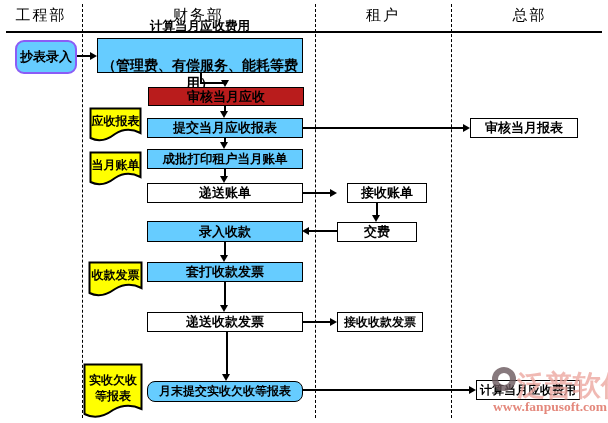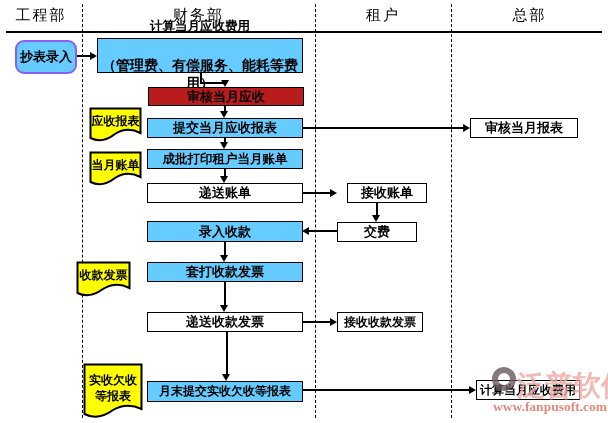--- a/index.html
+++ b/index.html
@@ -66,42 +66,42 @@
     <span style="font-size:12.5px;">计算当月应收费用</span>
     <span style="font-size:14px;">（管理费、有偿服务、能耗等费用）</span>
   </div>
   <div class="box green" style="left:148px;top:87px;width:156px;height:19px;">审核当月应收</div>
   <div class="box blue" style="left:147px;top:118px;width:156px;height:20px;">提交当月应收报表</div>
   <div class="box blue" style="left:147px;top:149px;width:156px;height:20px;font-size:12.5px;">成批打印租户当月账单</div>
   <div class="box plain" style="left:147px;top:183px;width:156px;height:20px;">递送账单</div>
   <div class="box blue" style="left:147px;top:221px;width:156px;height:21px;">录入收款</div>
   <div class="box blue" style="left:147px;top:262px;width:156px;height:20px;">套打收款发票</div>
   <div class="box plain" style="left:147px;top:312px;width:156px;height:20px;">递送收款发票</div>
-  <div class="box blue" style="left:147px;top:381px;width:156px;height:21px;font-size:12px;">月末提交实收欠收等报表</div>
+  <div class="box blue" style="left:147px;top:381px;width:156px;height:21px;font-size:12px;border-radius:8px;">月末提交实收欠收等报表</div>
 
   <div class="box plain" style="left:337px;top:183px;width:80px;height:20px;margin-left:10px;">接收账单</div>
   <div class="box plain" style="left:337px;top:222px;width:80px;height:20px;">交费</div>
   <div class="box plain" style="left:337px;top:312px;width:86px;height:20px;font-size:12px;">接收收款发票</div>
 
   <div class="box plain" style="left:470px;top:118px;width:108px;height:20px;">审核当月报表</div>
   <div class="box plain" style="left:476px;top:380px;width:104px;height:20px;font-size:12px;">计算当月应收费用</div>
 
   <div class="doc" style="left:89px;top:107px;width:53px;height:36px;">
     <svg width="53" height="36" viewBox="0 0 53 36">
       <path d="M1.5,1.5 H51.5 V26 Q38,19 26,27 Q13,37 1.5,31 Z" fill="#FFFF00" stroke="#000" stroke-width="2"></path>
     </svg>
     <div class="doc-label">应收报表</div>
   </div>
   <div class="doc" style="left:89px;top:151px;width:53px;height:36px;">
     <svg width="53" height="36" viewBox="0 0 53 36">
       <path d="M1.5,1.5 H51.5 V26 Q38,19 26,27 Q13,37 1.5,31 Z" fill="#FFFF00" stroke="#000" stroke-width="2"></path>
     </svg>
     <div class="doc-label">当月账单</div>
   </div>
-  <div class="doc" style="left:76px;top:261px;width:55px;height:37px;">
+  <div class="doc" style="left:88px;top:261px;width:55px;height:37px;">
     <svg width="55" height="37" viewBox="0 0 55 37">
       <path d="M1.5,1.5 H53.5 V27 Q40,20 27,28 Q13,38 1.5,32 Z" fill="#FFFF00" stroke="#000" stroke-width="2"></path>
     </svg>
     <div class="doc-label">收款发票</div>
   </div>
   <div class="doc" style="left:83px;top:363px;width:60px;height:57px;">
     <svg width="60" height="57" viewBox="0 0 60 57">
       <path d="M1.5,1.5 H58.5 V46 Q44,39 30,47 Q15,58 1.5,51 Z" fill="#FFFF00" stroke="#000" stroke-width="2"></path>
     </svg>
     <div class="doc-label" style="top:10px;">

